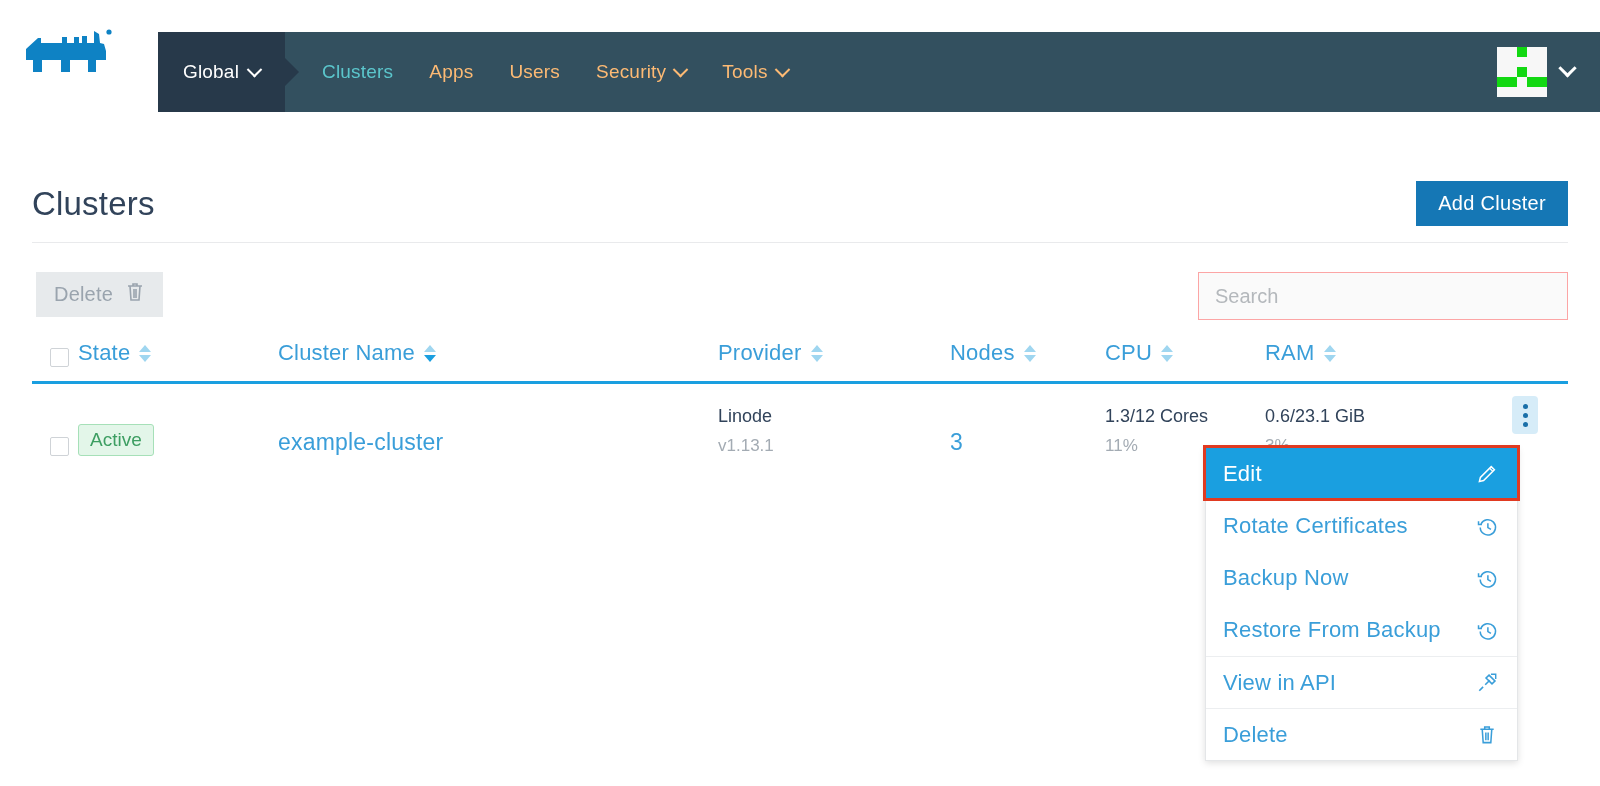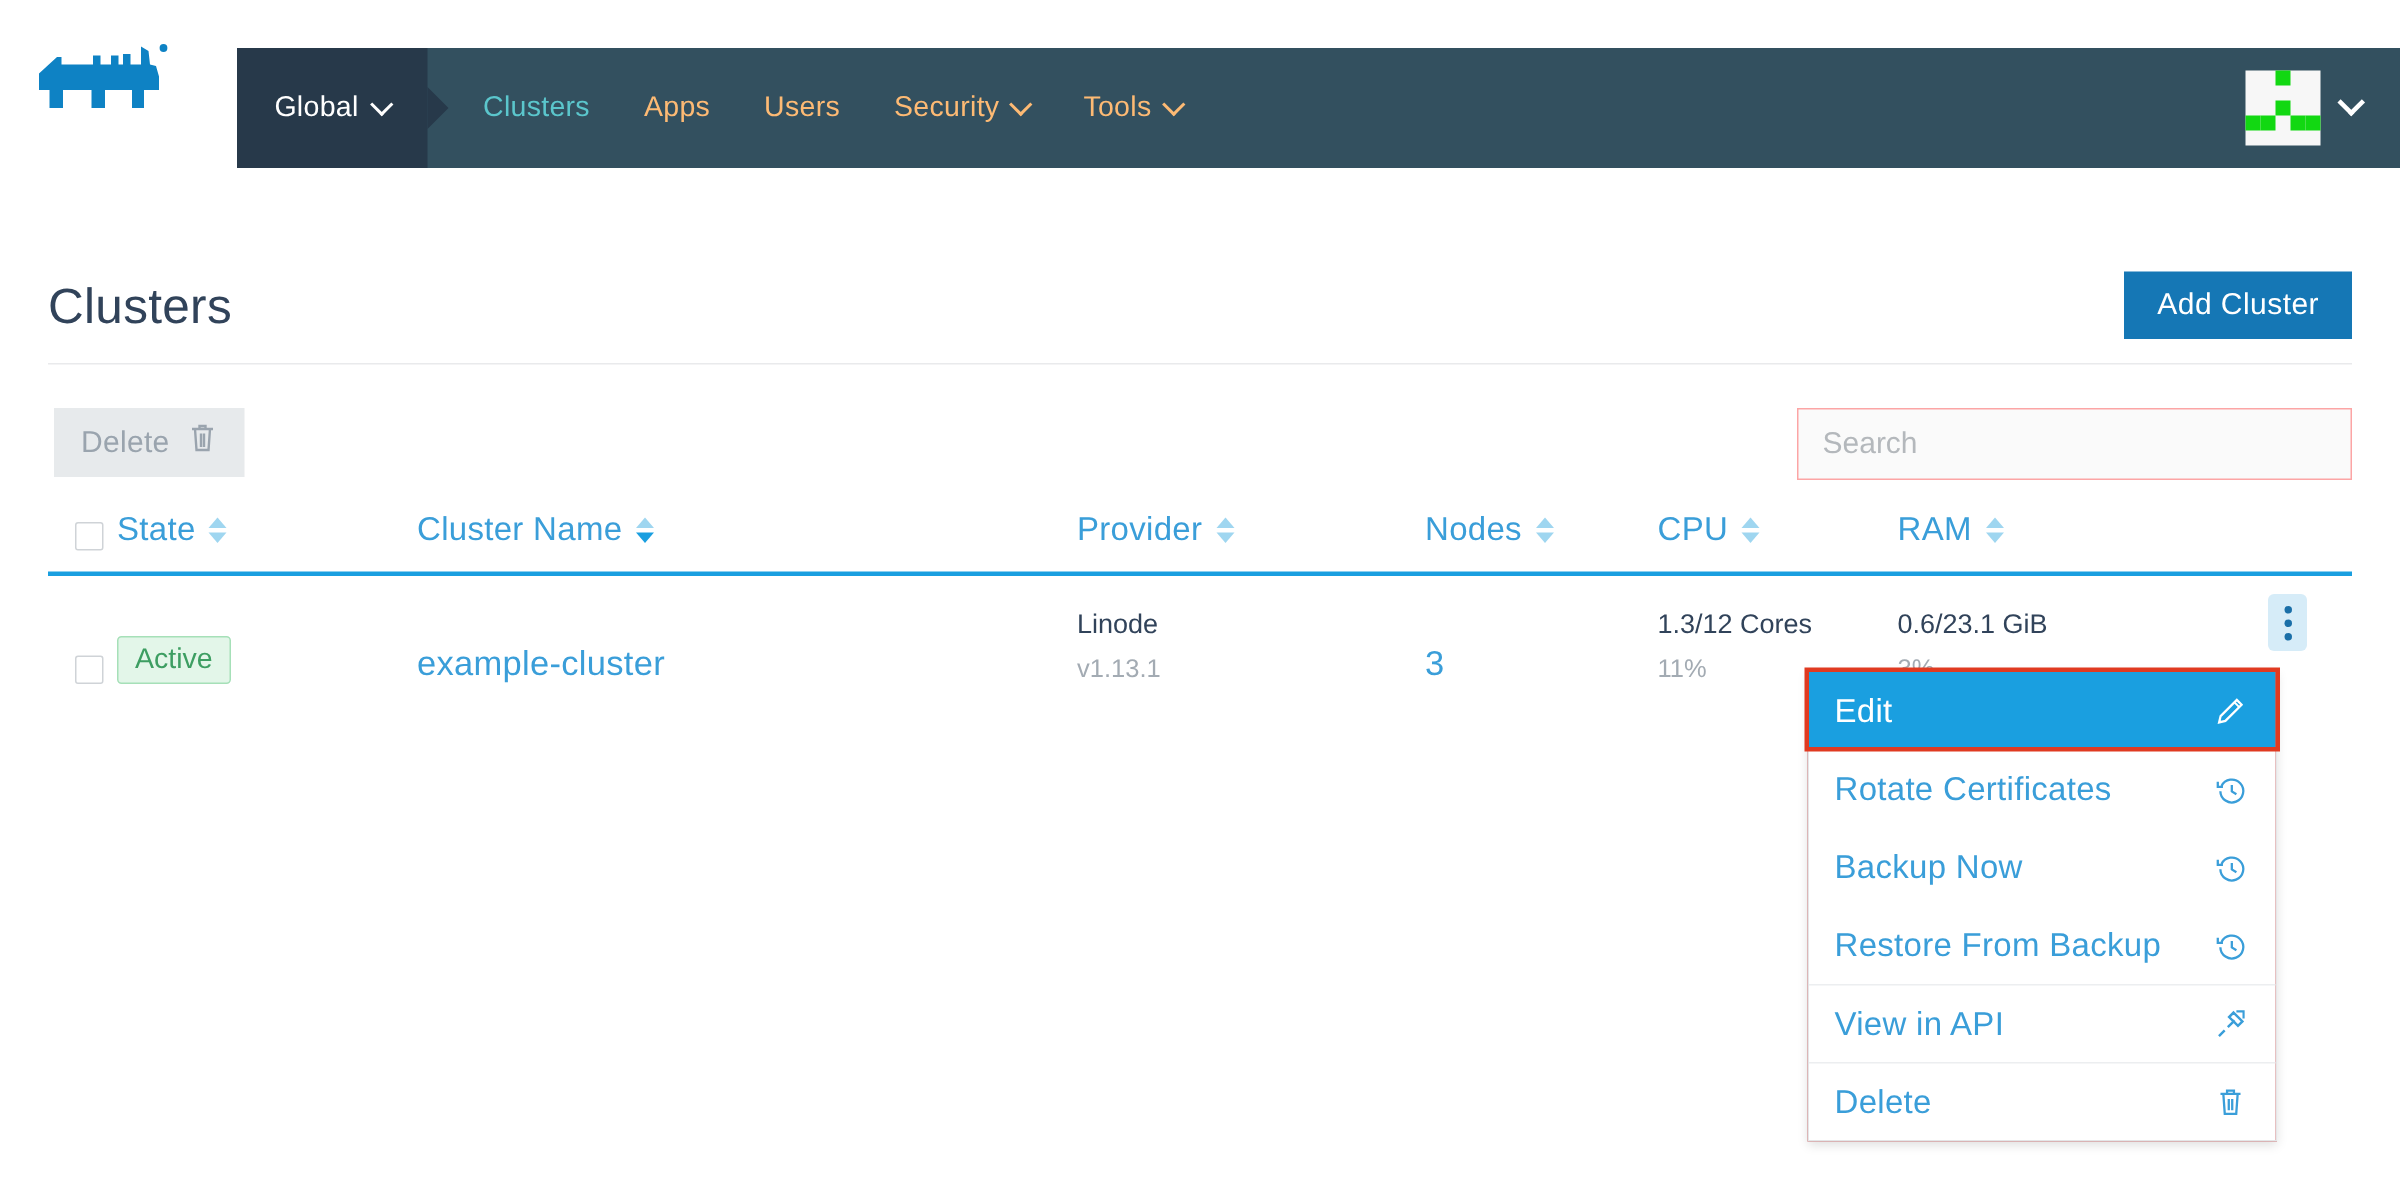--- a/index.html
+++ b/index.html
@@ -170,21 +170,21 @@
     width: 26px; height: 38px; background: #d6ecf8;
     border-radius: 4px; display: flex; flex-direction: column;
     align-items: center; justify-content: center; gap: 4px;
     cursor: pointer;
   }
   .kebab b { width: 5px; height: 5px; border-radius: 50%; background: #1a6fa8; display: block; }
 
   
   .menu {
     position: absolute; left: 1205px; top: 447px;
-    width: 313px; background: #b91c1c;
+    width: 313px; background: #0369a1;
     border: 1px solid #e4e6e8;
     box-shadow: 0 2px 7px rgba(0,0,0,.13);
     z-index: 40;
   }
   .menu-item {
     height: 52px; display: flex; align-items: center; justify-content: space-between;
     padding: 0 17px; color: #3a9ed9; font-size: 22px; letter-spacing: .2px;
     cursor: pointer; background: #fff;
   }
   .menu-item.sel { background: #1a9fe0; color: #ffffff; }

